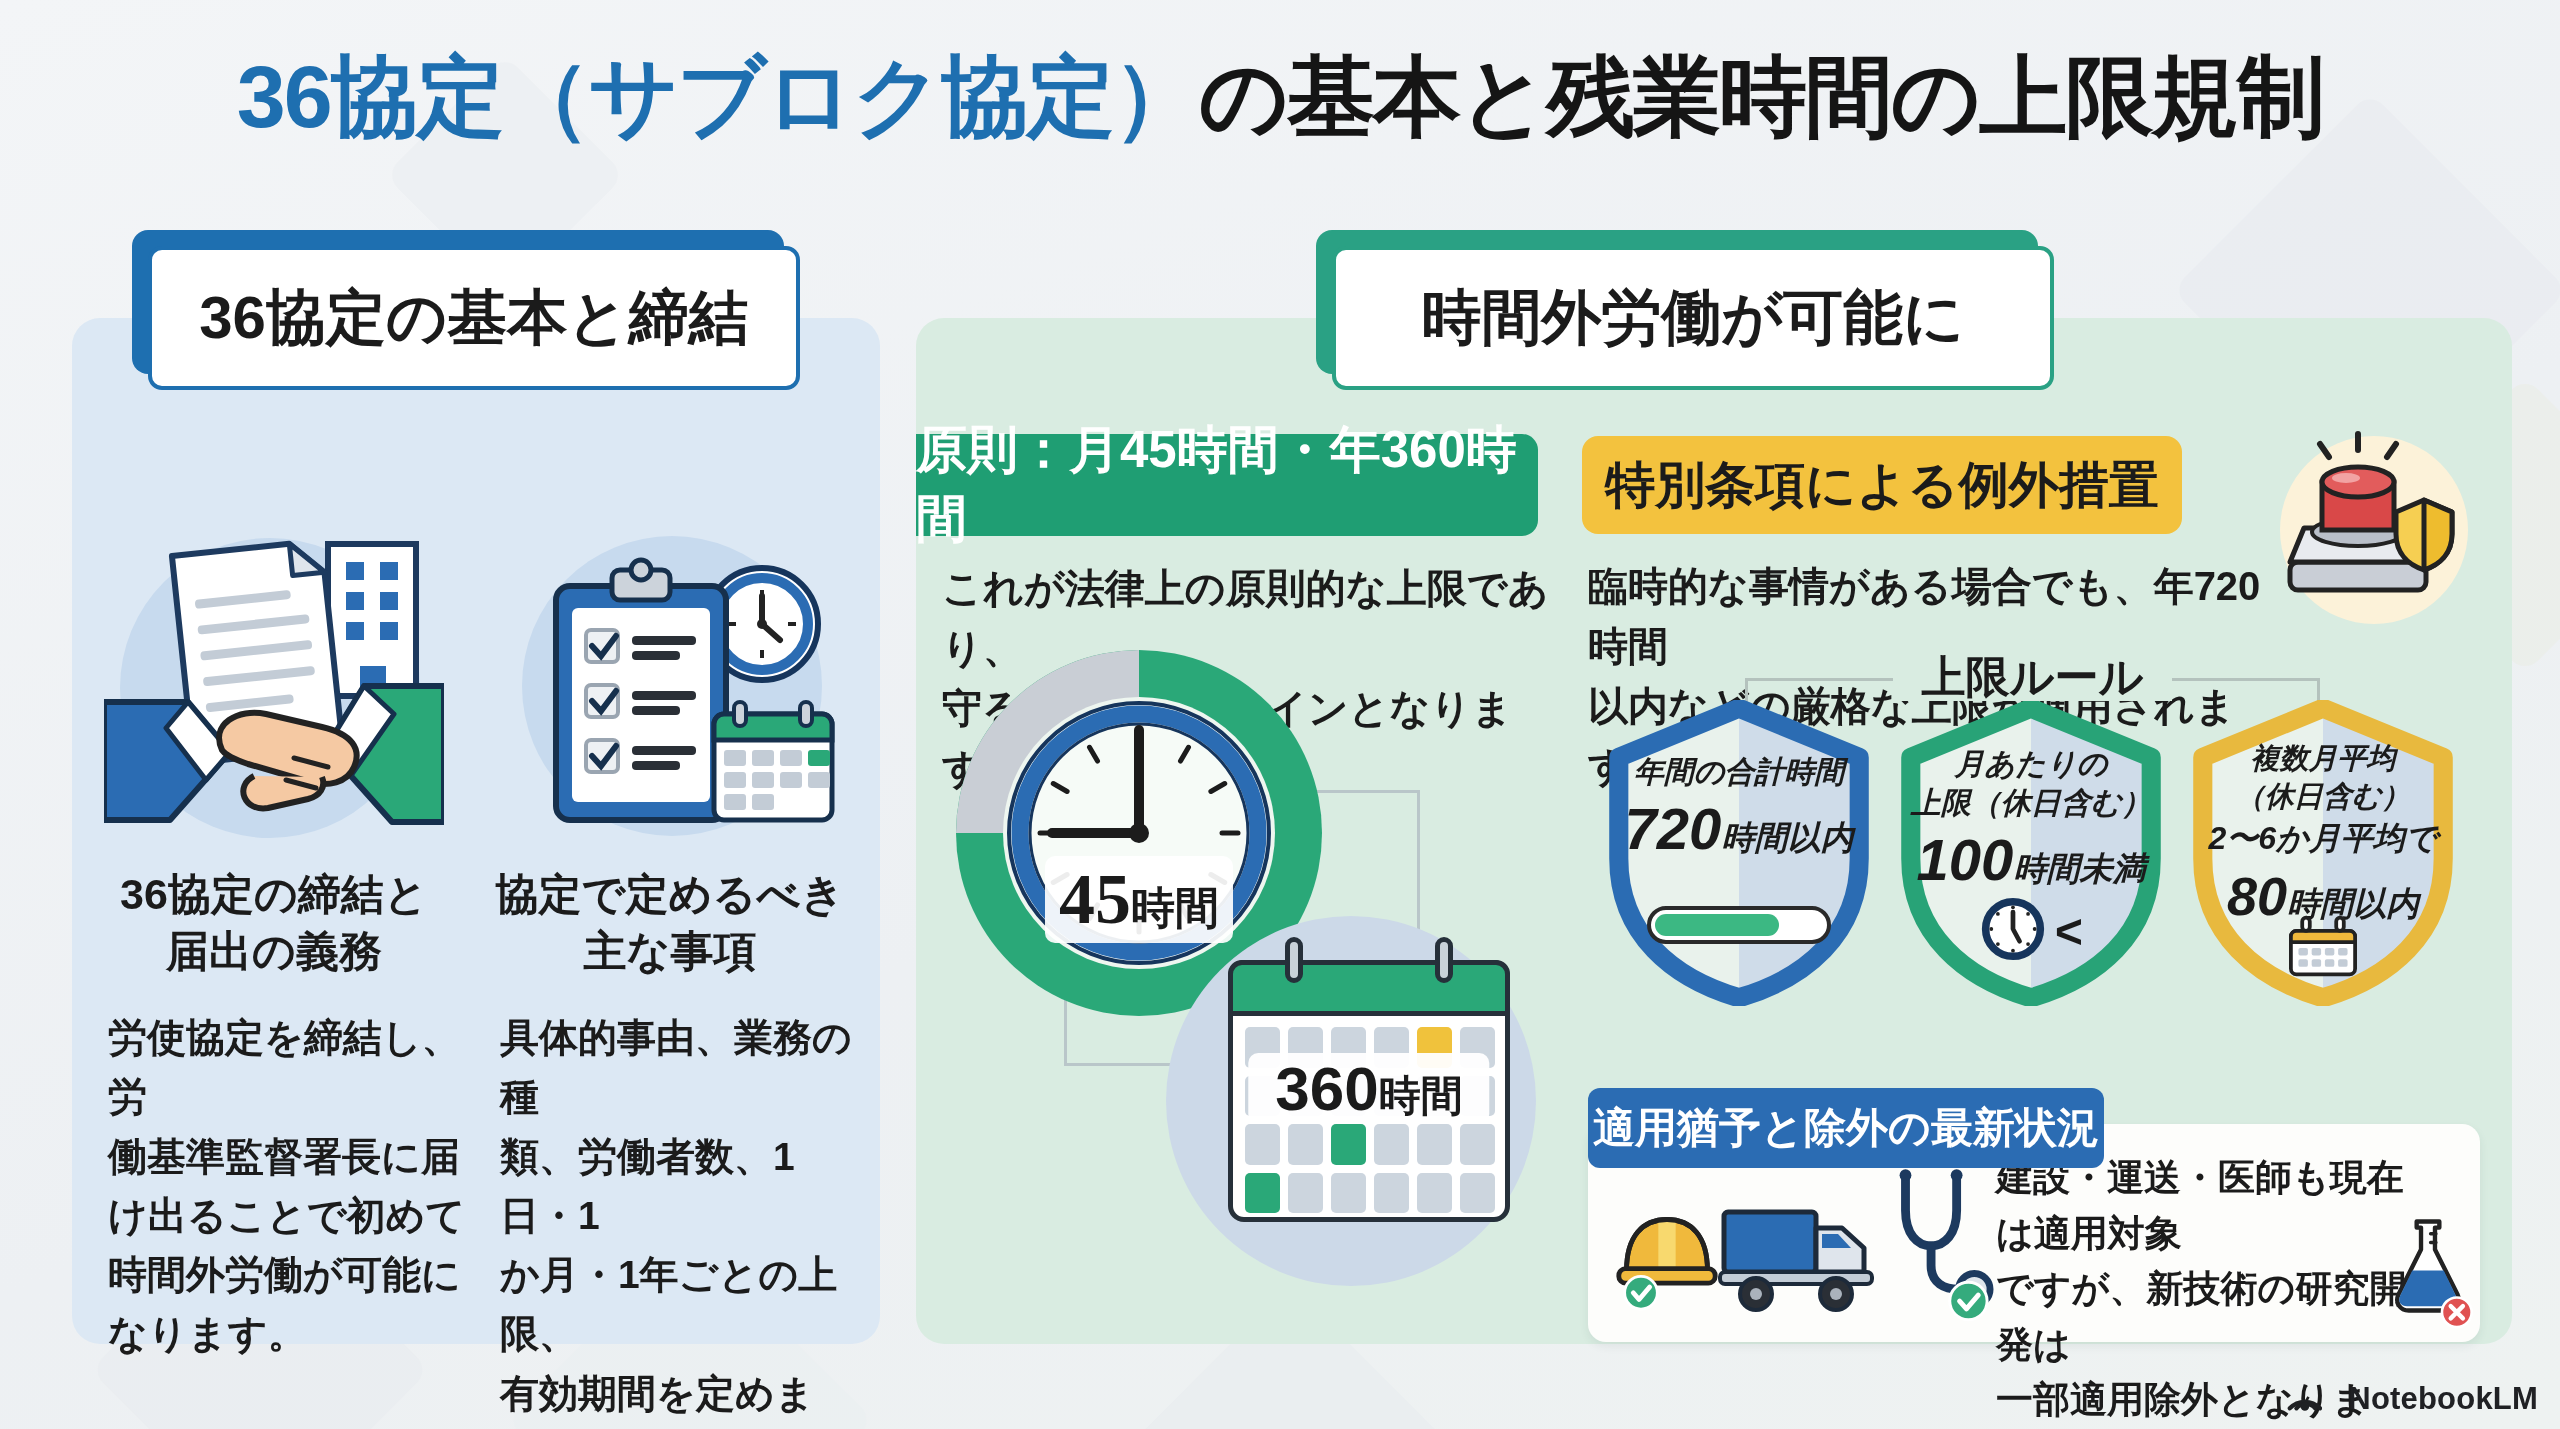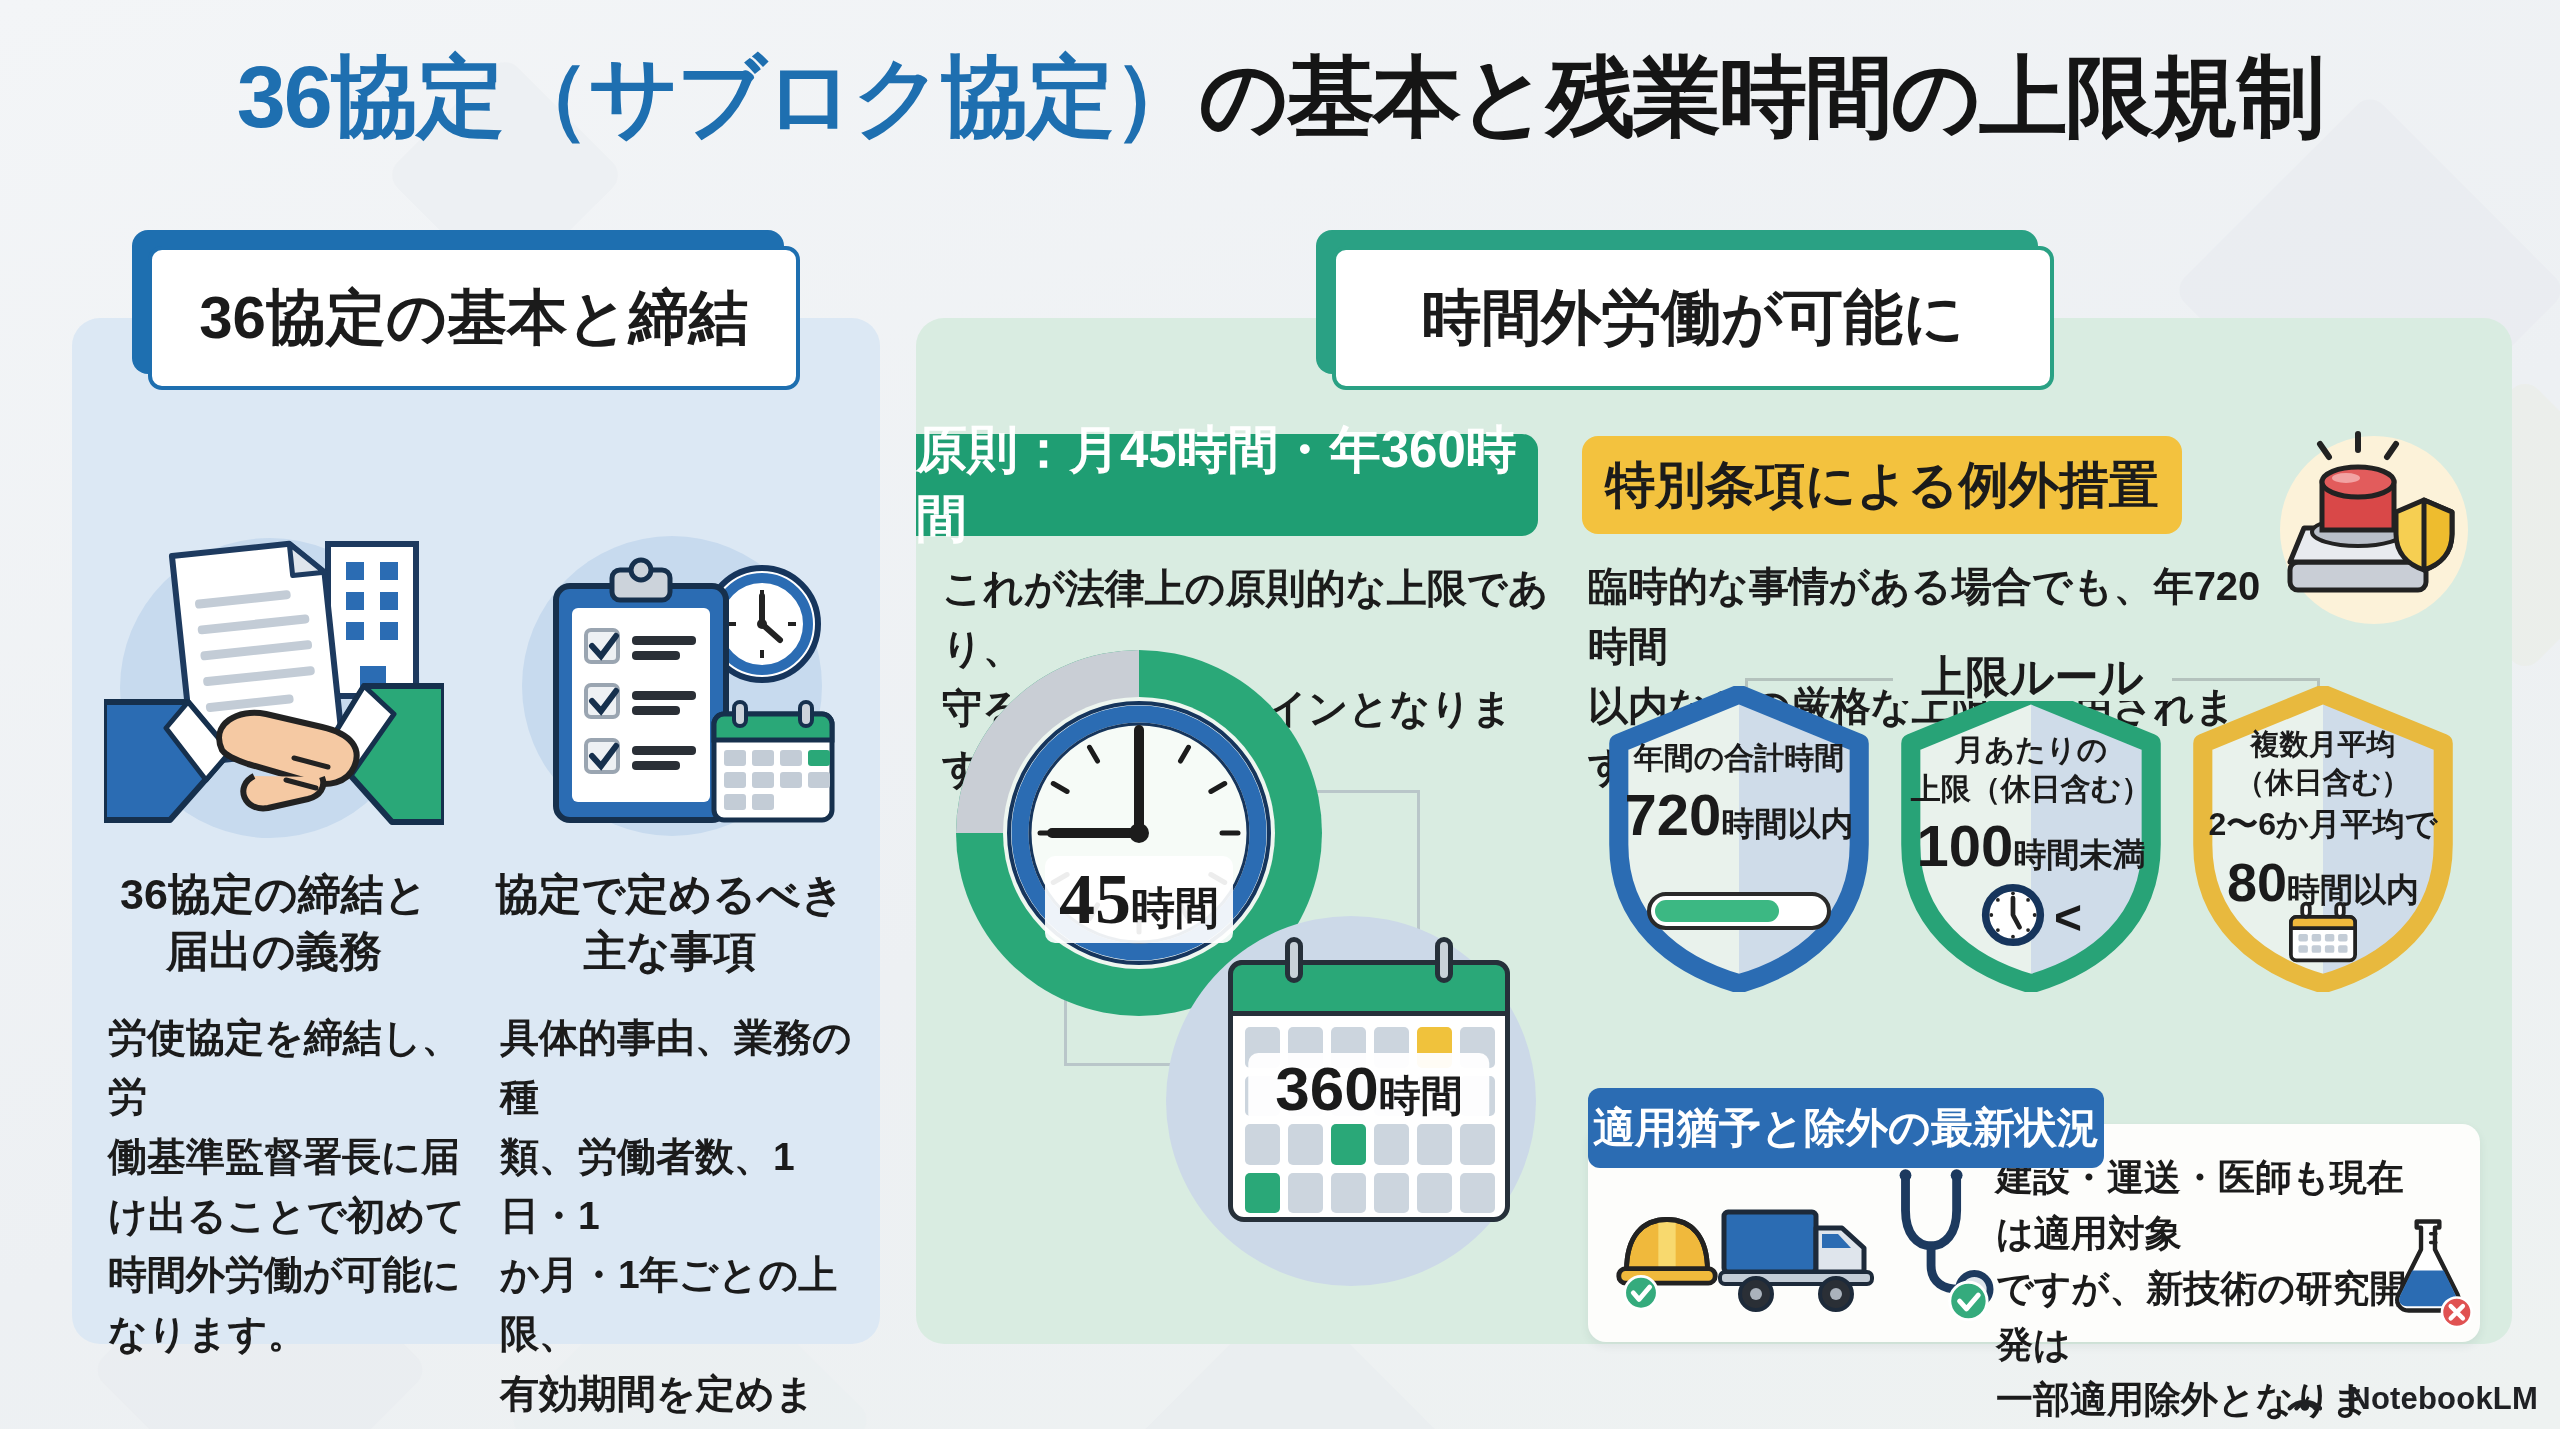--- a/index.html
+++ b/index.html
@@ -91,21 +91,21 @@
     background:#f3c23e;border-radius:16px;color:#1b1b1b;font-size:50px;}
   #exception-body{position:absolute;left:672px;top:238px;width:700px;font-size:40px;font-weight:700;line-height:1.5;}
   #alert-button-icon{position:absolute;left:1350px;top:96px;width:216px;height:214px;}
 
   
   #limits-bracket{position:absolute;left:829px;top:360px;width:575px;height:58px;
     border-top:3px solid #b4c2bd;border-left:3px solid #b4c2bd;border-right:3px solid #b4c2bd;}
   #limits-title{position:absolute;left:829px;top:330px;width:575px;text-align:center;z-index:2;
     font-size:44px;font-weight:800;}
   #limits-title span{background:#d9ece1;padding:0 28px;}
-  .shield{position:absolute;top:368px;width:282px;height:306px;}
+  .shield{position:absolute;top:382px;width:282px;height:306px;font-style:italic;}
   #shield-1{left:682px;} #shield-2{left:974px;} #shield-3{left:1266px;}
   .shield svg.sbg{position:absolute;left:0;top:0;width:100%;height:100%;}
   .shield .content{position:absolute;left:0;top:0;width:100%;height:100%;text-align:center;}
   .shield .label{margin-top:52px;font-size:30px;font-weight:800;line-height:1.3;}
   .shield .value-line{font-weight:900;line-height:1.1;margin-top:6px;white-space:nowrap;}
   .shield .value-line .big{font-size:58px;}
   .shield .value-line .unit{font-size:33px;font-weight:800;}
   .shield .sub{font-size:32px;font-weight:800;margin-top:2px;}
   #shield-2 .label{margin-top:44px;}
   #shield-3 .label{margin-top:40px;}

